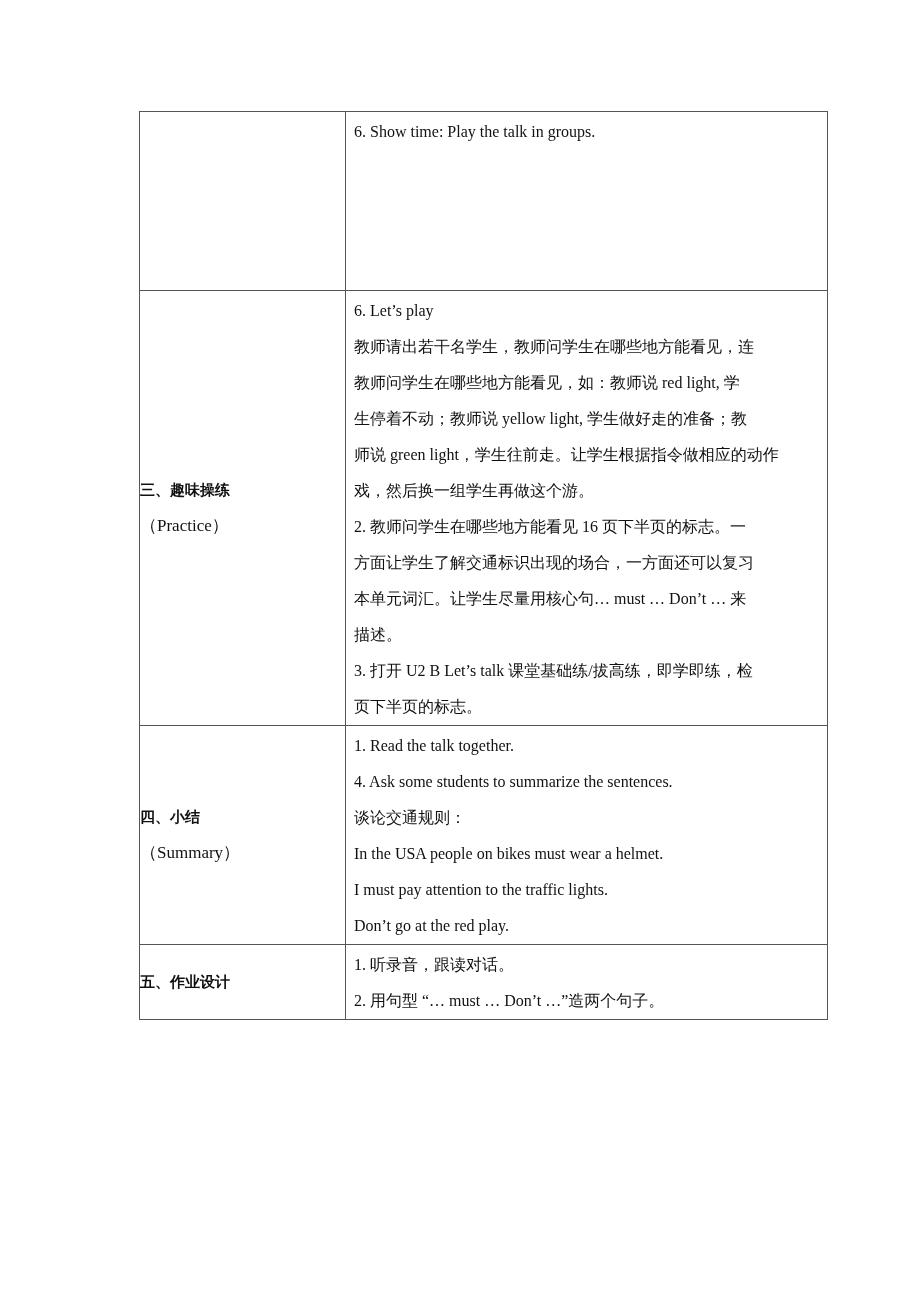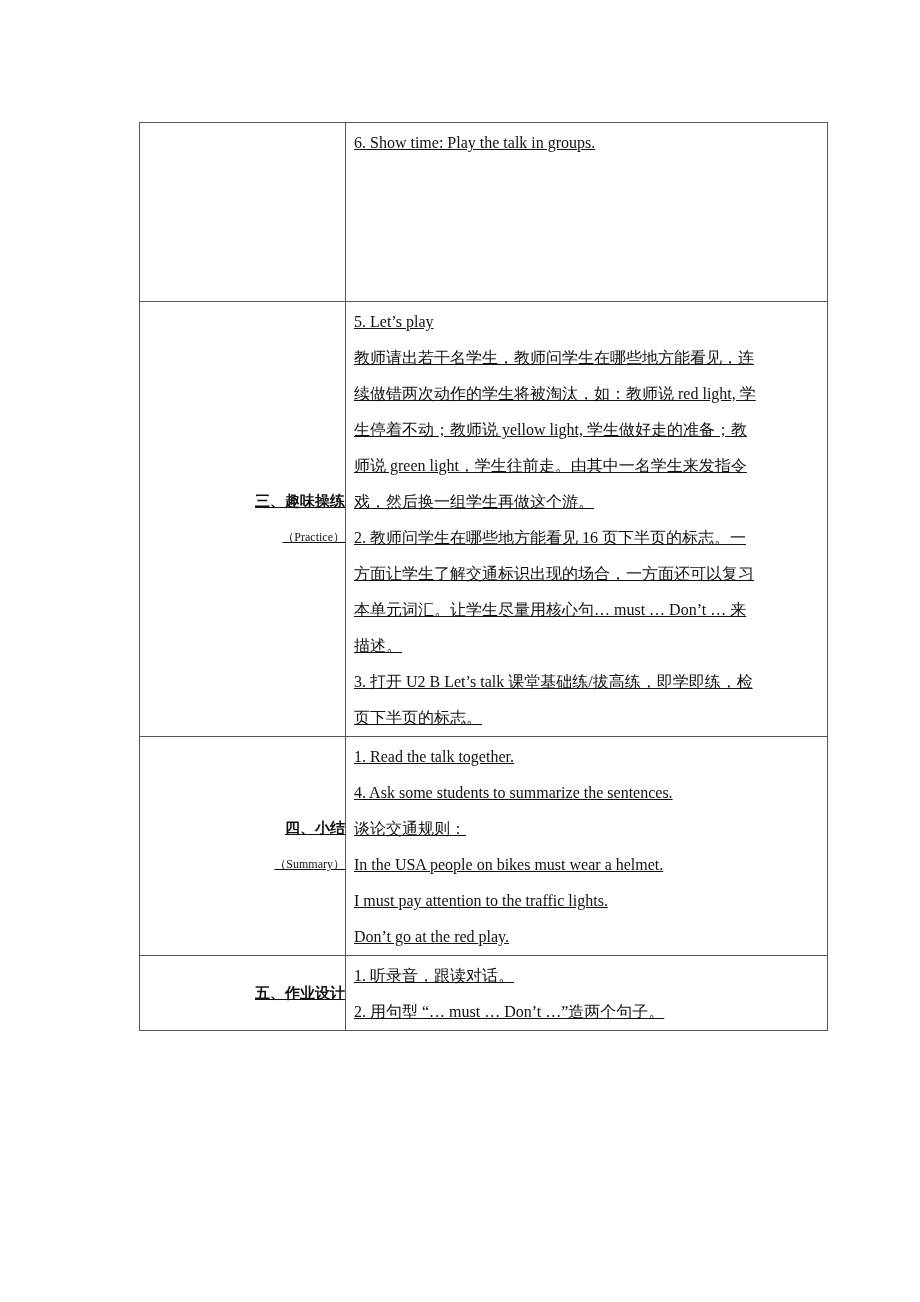--- a/index.html
+++ b/index.html
@@ -11,47 +11,46 @@
       width: 920px;
       height: 1302px;
       position: relative;
       overflow: hidden;
       font-family: "Liberation Serif", "DejaVu Serif", serif;
       color: #111111;
     }
     .lesson-table {
       position: absolute;
       left: 139px;
-      top: 122px;
+      top: 111px;
       width: 689px;
       border-collapse: collapse;
       table-layout: fixed;
-      text-decoration: underline;
     }
     .lesson-table td {
       border: 1px solid #555555;
       padding: 0;
       vertical-align: top;
     }
     .col-left { width: 206px; }
     .col-right { width: 482px; }
     .stage-cell {
-      text-align: right;
+      text-align: left;
       vertical-align: middle !important;
       font-size: 16px;
     }
     .stage-title {
       font-weight: bold;
       line-height: 36px;
       font-family: "DejaVu Sans", "Liberation Sans", sans-serif;
       font-size: 15px;
     }
     .stage-sub {
       line-height: 36px;
-      font-size: 12px;
+      font-size: 17px;
     }
     .content-cell {
       padding: 2px 6px 0 8px !important;
       font-size: 16px;
       line-height: 36px;
     }
     .line {
       display: block;
       white-space: normal;
       text-align: justify;
@@ -78,25 +77,25 @@
         <span class="line">6. Show time: Play the talk in groups.</span>
       </td>
     </tr>
 
     <tr class="row-2">
       <td class="stage-cell">
         <div class="stage-title">三、趣味操练</div>
         <div class="stage-sub">（Practice）</div>
       </td>
       <td class="content-cell">
-        <span class="line">5. Let’s play</span>
+        <span class="line">6. Let’s play</span>
         <span class="line">教师请出若干名学生，教师问学生在哪些地方能看见，连</span>
-        <span class="line">续做错两次动作的学生将被淘汰，如：教师说 red light, 学</span>
+        <span class="line">教师问学生在哪些地方能看见，如：教师说 red light, 学</span>
         <span class="line">生停着不动；教师说 yellow light, 学生做好走的准备；教</span>
-        <span class="line">师说 green light，学生往前走。由其中一名学生来发指令</span>
+        <span class="line">师说 green light，学生往前走。让学生根据指令做相应的动作</span>
         <span class="line">戏，然后换一组学生再做这个游。</span>
         <span class="line">2. 教师问学生在哪些地方能看见 16 页下半页的标志。一</span>
         <span class="line">方面让学生了解交通标识出现的场合，一方面还可以复习</span>
         <span class="line">本单元词汇。让学生尽量用核心句… must … Don’t … 来</span>
         <span class="line">描述。</span>
         <span class="line">3. 打开 U2 B Let’s talk 课堂基础练/拔高练，即学即练，检</span>
         <span class="line">页下半页的标志。</span>
       </td>
     </tr>
 

